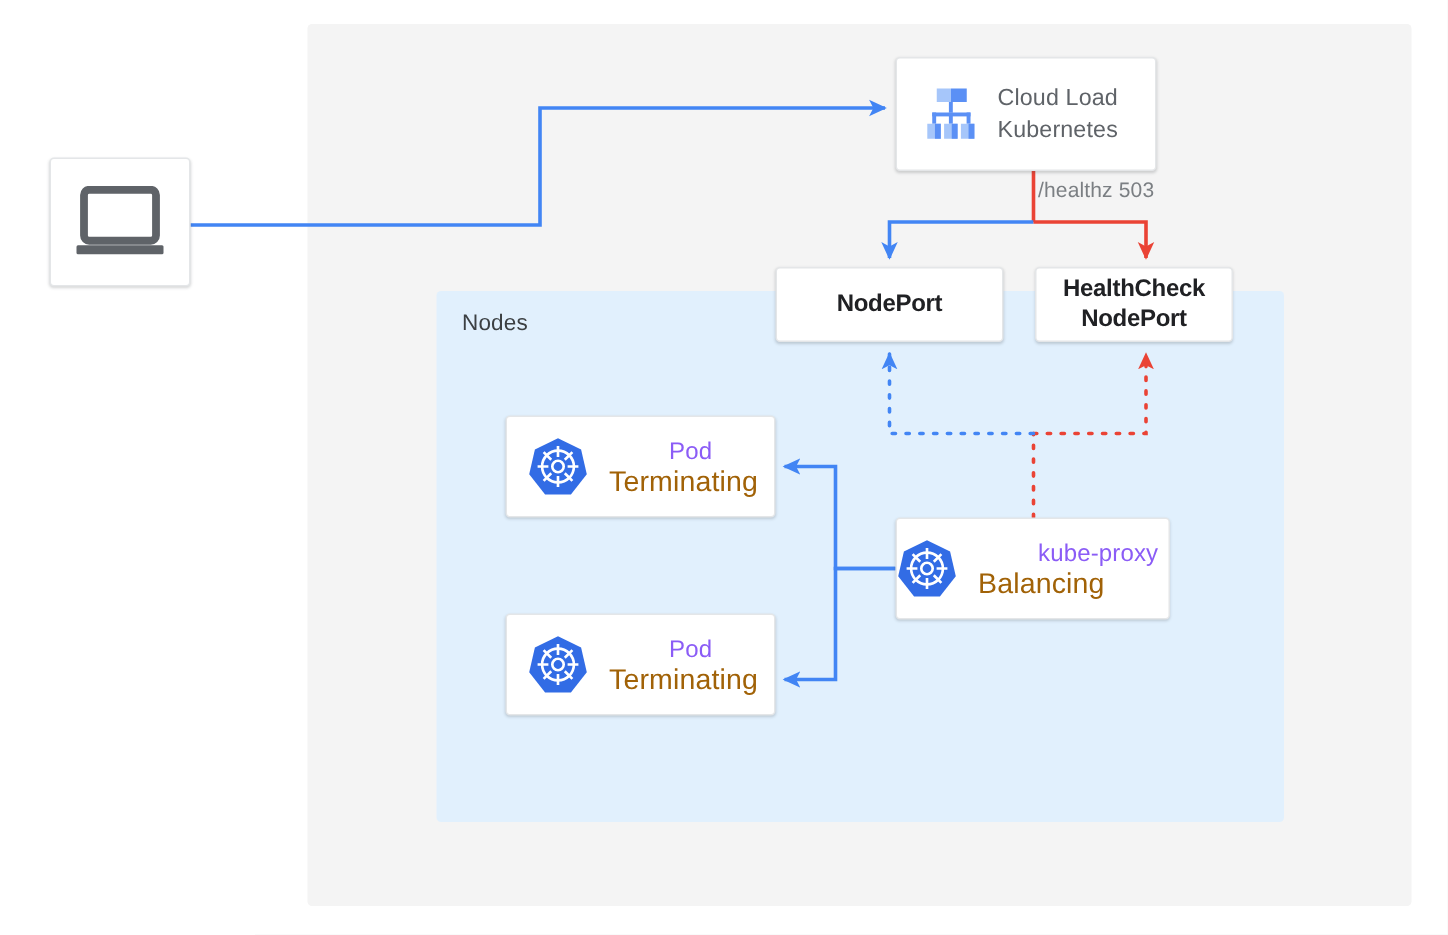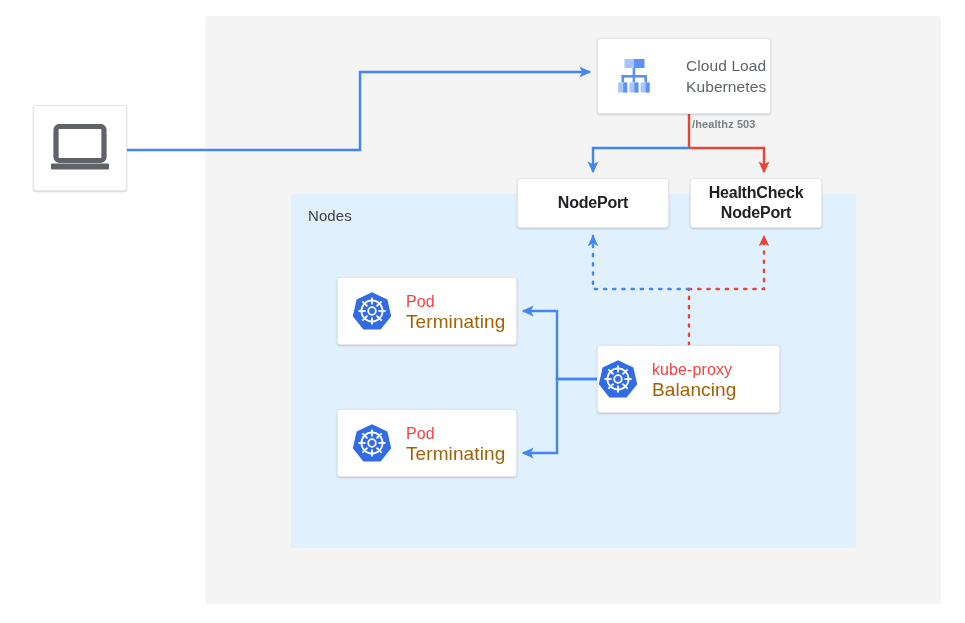--- a/index.html
+++ b/index.html
@@ -29,46 +29,46 @@
     position:absolute;background:#ffffff;
     border:1px solid #e4e6e8;border-radius:3px;
     box-shadow:0 1px 2px rgba(60,64,67,.22);
     box-sizing:border-box;
   }
 
   .box-laptop{left:33px;top:105px;width:94px;height:86px;}
   .laptop-icon{position:absolute;left:50%;top:50%;transform:translate(-50%,-50%);}
 
   .box-lb{left:597px;top:38px;width:174px;height:76px;
-          display:flex;align-items:center;padding-left:12px;gap:28px;}
+          display:flex;align-items:center;padding-left:12px;gap:7px;}
   .lb-icon{flex:0 0 auto;}
   .lb-text{font-size:15.5px;color:#5f6368;line-height:21px;letter-spacing:.1px;}
 
   .box-nodeport{left:517px;top:178px;width:152px;height:50px;
                 display:flex;align-items:center;justify-content:center;}
   .box-hcnodeport{left:690px;top:178px;width:132px;height:50px;
                   display:flex;align-items:center;justify-content:center;}
   .np-text{font-size:16px;font-weight:bold;color:#202124;text-align:center;
            line-height:20px;letter-spacing:-.2px;}
 
   .box-pod1{left:337px;top:277px;width:180px;height:68px;
             display:flex;align-items:center;padding-left:14px;gap:14px;}
   .box-pod2{left:337px;top:409px;width:180px;height:68px;
             display:flex;align-items:center;padding-left:14px;gap:14px;}
   .box-kproxy{left:597px;top:345px;width:183px;height:68px;
               display:flex;align-items:center;gap:14px;}
 
   .k8s-icon{flex:0 0 auto;}
-  .entity-title{font-size:16px;color:#ef4444;line-height:20px;letter-spacing:.1px;}
+  .entity-title{font-size:16px;color:#8b5cf6;line-height:20px;letter-spacing:.1px;margin-left:40px;}
   .entity-sub{font-size:19px;color:#a16207;line-height:19px;letter-spacing:.1px;}
   .entity-text{display:flex;flex-direction:column;}
 
   .healthz-label{
     position:absolute;left:692px;top:118px;
-    font-size:11px;font-weight:bold;color:#7b7f83;letter-spacing:.1px;
+    font-size:14px;font-weight:normal;color:#7b7f83;letter-spacing:.1px;
   }
 </style>
 </head>
 <body>
 
 <div id="canvas">
 
   <div class="panel-outer"></div>
   <div class="panel-nodes"></div>
   <div class="nodes-label">Nodes</div>

